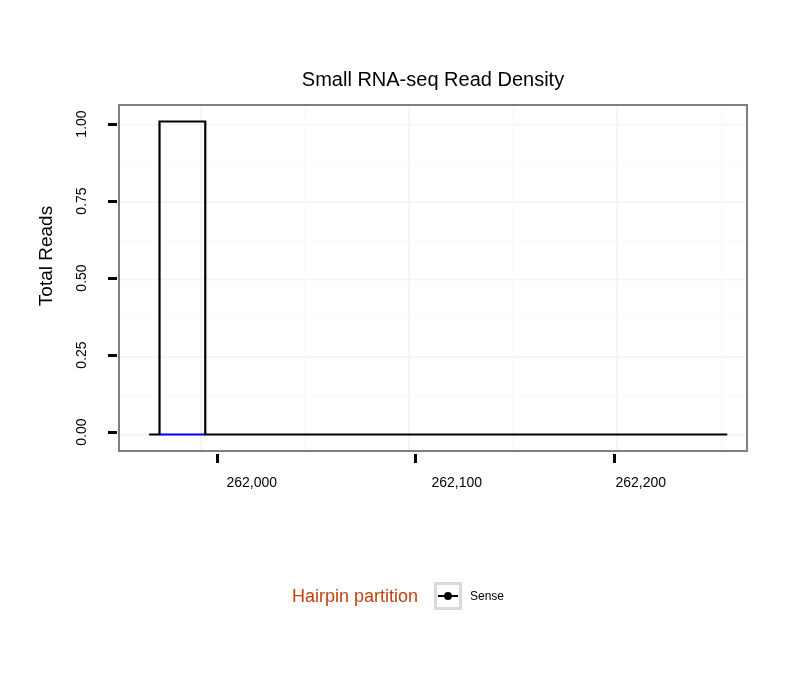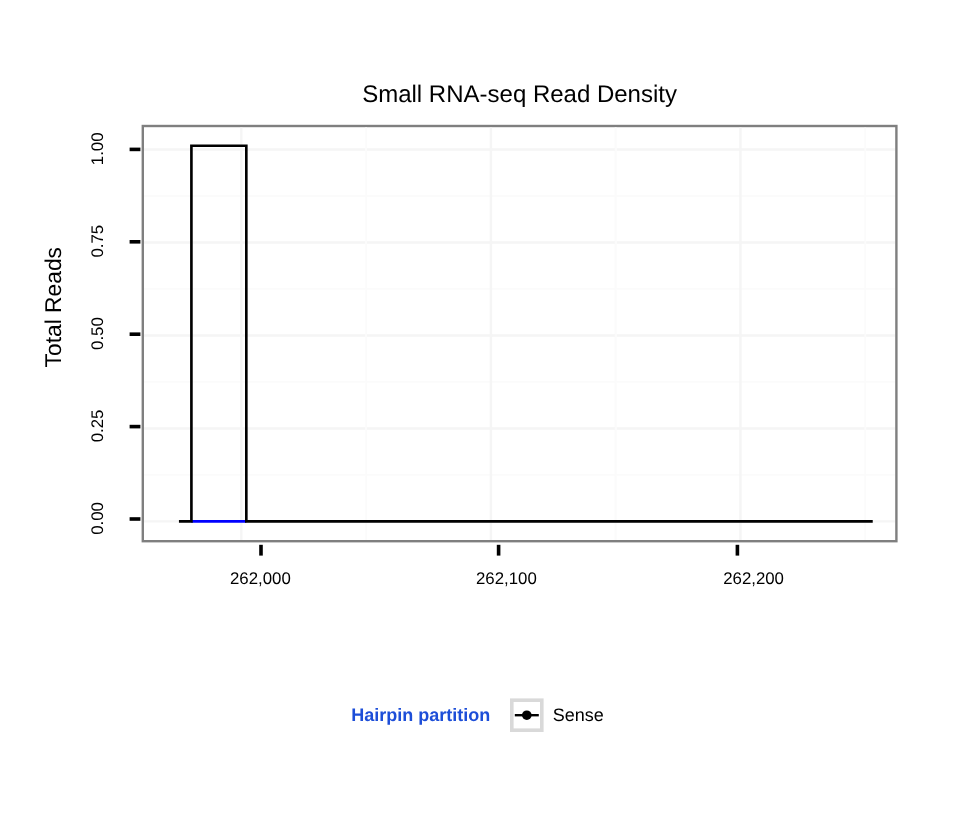--- a/index.html
+++ b/index.html
@@ -96,21 +96,21 @@
     width: 9px;
     height: 3px;
     background: #000;
   }
 
   .xtick-wrap {
     position: absolute;
     top: 474px;
     width: 120px;
     margin-left: -60px;
-    text-align: center;
+    text-align: right;
     font-size: 14px;
     white-space: nowrap;
   }
   .xtick-mark {
     position: absolute;
     top: 454px;
     width: 3px;
     height: 9px;
     margin-left: -1px;
     background: #000;
@@ -121,23 +121,23 @@
     position: absolute;
     left: 0;
     top: 582px;
     width: 810px;
     display: flex;
     align-items: center;
     justify-content: center;
     gap: 0px;
   }
   .legend-title {
-    font-size: 15px;
-    font-weight: bold;
-    color: #1d4ed8;
+    font-size: 18px;
+    font-weight: normal;
+    color: #c2410c;
     margin-right: 16px;
     white-space: nowrap;
   }
   .legend-item {
     display: flex;
     align-items: center;
     gap: 8px;
     margin-right: 14px;
   }
   .legend-key {
@@ -160,21 +160,21 @@
     position: absolute;
     left: 50%;
     top: 50%;
     width: 8px;
     height: 8px;
     margin-left: -4px;
     margin-top: -4px;
     border-radius: 50%;
   }
   .legend-label {
-    font-size: 15px;
+    font-size: 12px;
     color: #000;
     white-space: nowrap;
   }
 </style>
 </head>
 <body>
 
 <div id="figure">
 
   <div class="chart-title">Small RNA-seq Read Density</div>
@@ -202,21 +202,21 @@
   <div class="ytick-wrap" style="top:424px">
     <span class="ytick-rot">0.00</span>
   </div>
 
   <div class="xtick-mark" style="left:217px"></div>
   <div class="xtick-mark" style="left:415px"></div>
   <div class="xtick-mark" style="left:614px"></div>
 
   <div class="xtick-wrap" style="left:217px">262,000</div>
   <div class="xtick-wrap" style="left:422px">262,100</div>
-  <div class="xtick-wrap" style="left:628px">262,200</div>
+  <div class="xtick-wrap" style="left:606px">262,200</div>
 
 
   <div class="panel">
     <svg class="plot-area" id="plot-svg" viewBox="0 0 626 344" preserveAspectRatio="none">
         <line x1="0" x2="626" y1="289.76576576576576" y2="289.76576576576576" stroke="#fbfbfb" stroke-width="1.5"></line>
         <line x1="0" x2="626" y1="212.2882882882883" y2="212.2882882882883" stroke="#fbfbfb" stroke-width="1.5"></line>
         <line x1="0" x2="626" y1="134.8108108108108" y2="134.8108108108108" stroke="#fbfbfb" stroke-width="1.5"></line>
         <line x1="0" x2="626" y1="57.33333333333337" y2="57.33333333333337" stroke="#fbfbfb" stroke-width="1.5"></line>
         <line x1="0" x2="626" y1="328.5045045045045" y2="328.5045045045045" stroke="#f5f5f5" stroke-width="2"></line>
         <line x1="0" x2="626" y1="251.02702702702703" y2="251.02702702702703" stroke="#f5f5f5" stroke-width="2"></line>

